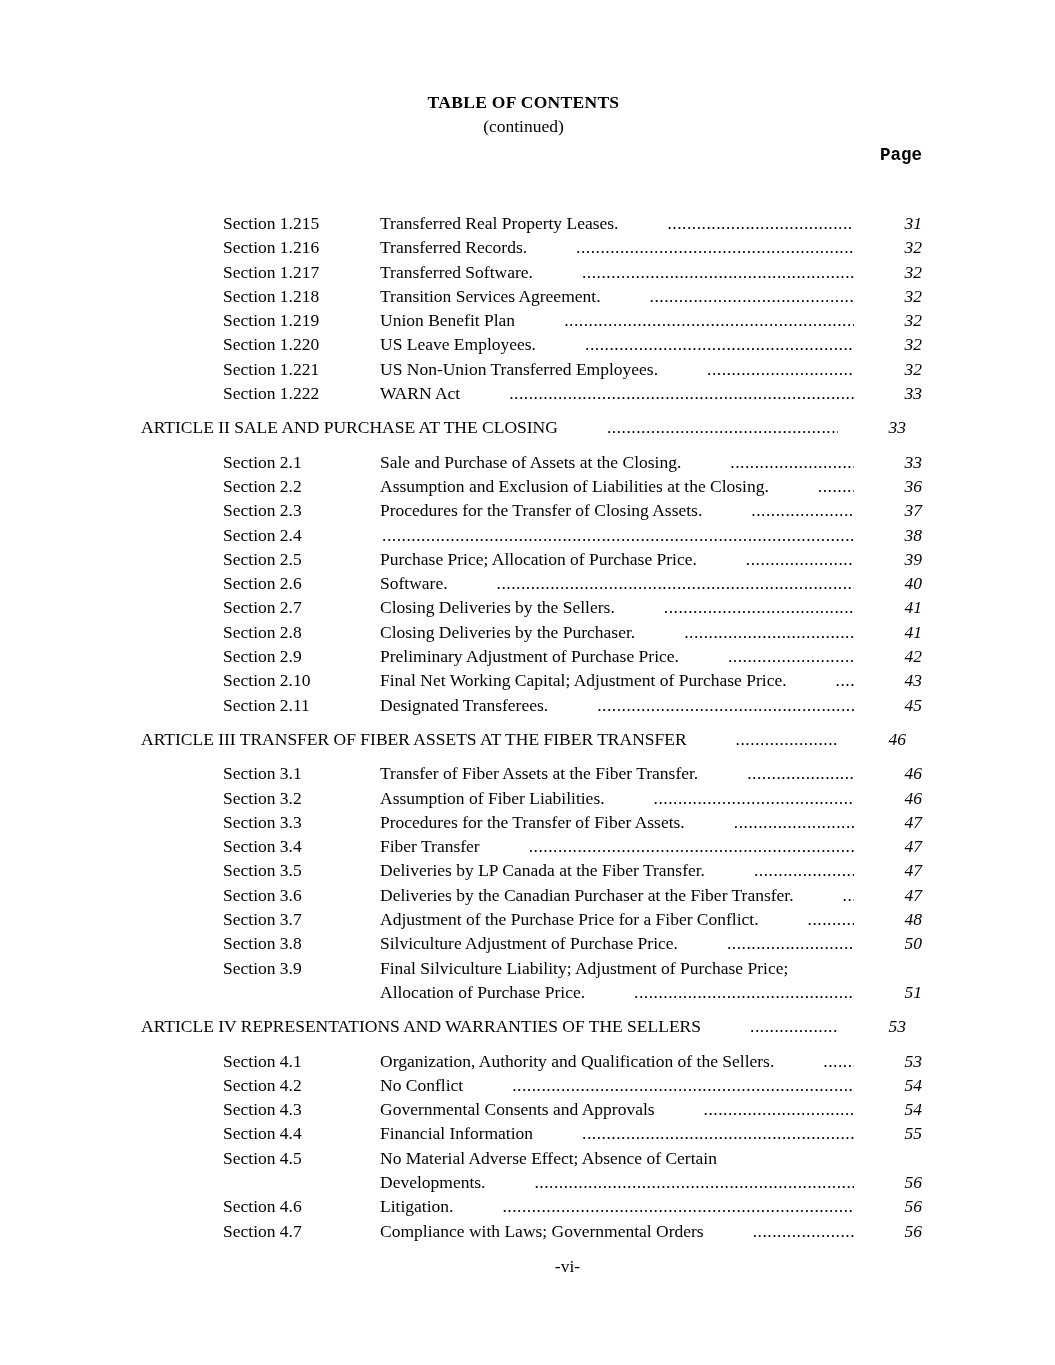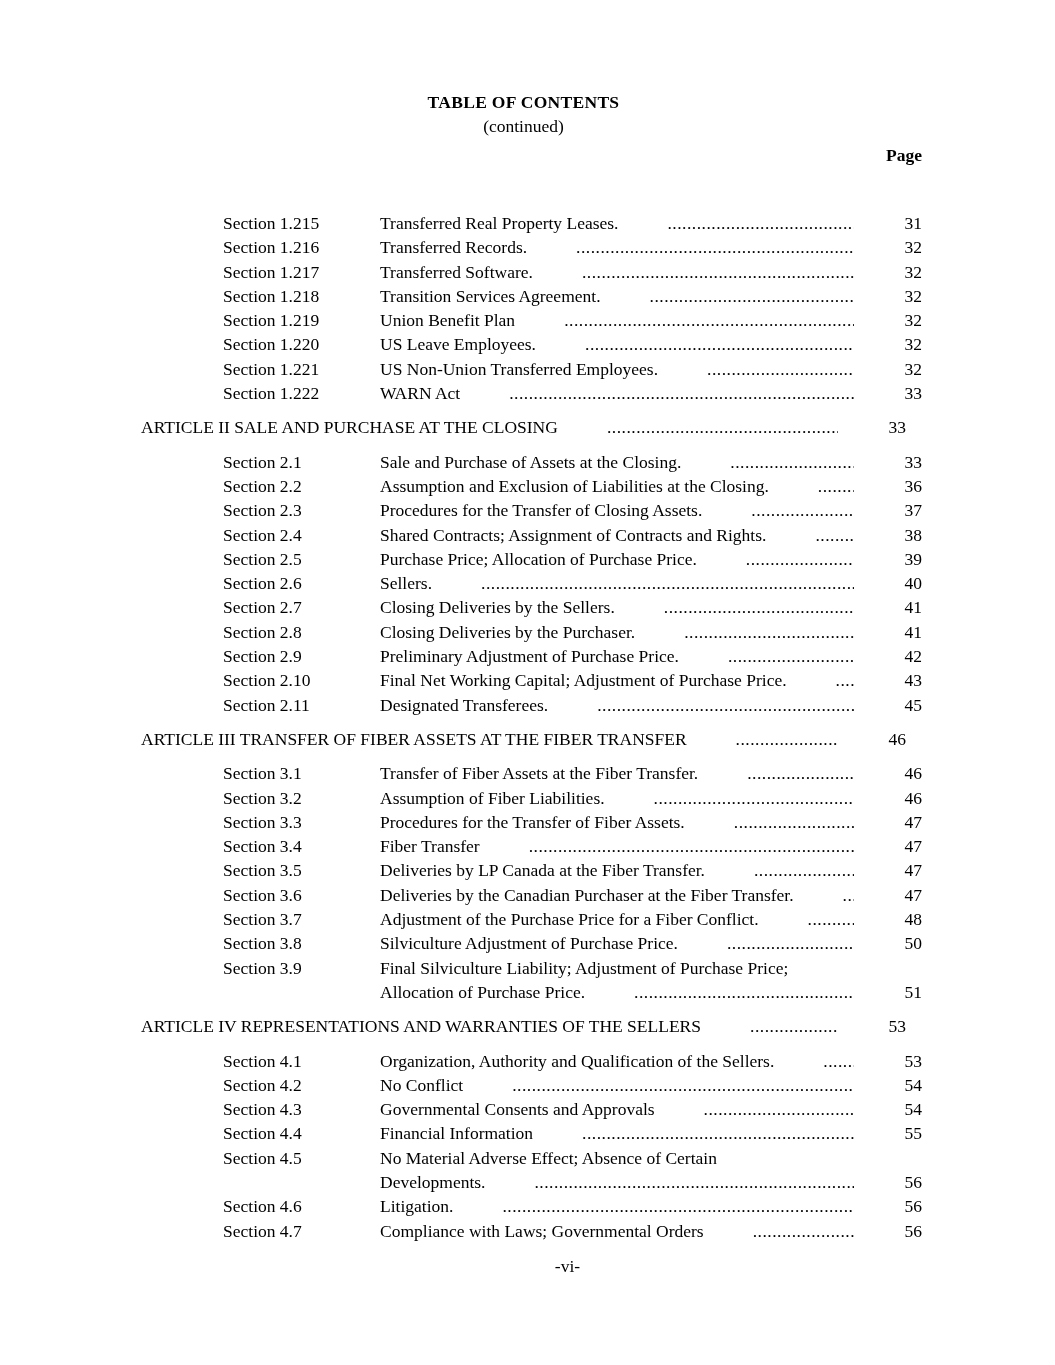--- a/index.html
+++ b/index.html
@@ -33,20 +33,21 @@
   }
   .doc-subtitle {
     text-align: center;
     line-height: 24px;
   }
   .page-col-label {
     text-align: right;
     font-weight: bold;
     line-height: 24px;
     margin-top: 5px;
+    font-family: Liberation Mono, monospace;
   }
   .toc {
     margin-top: 44px;
   }
   .row {
     display: flex;
     line-height: 24.3px;
     align-items: baseline;
   }
   .row .label {
@@ -74,20 +75,21 @@
     white-space: nowrap;
     padding-left: 2px;
   }
   .row .dots::after {
     content: "......................................................................................................................................................................................";
     letter-spacing: 0.5px;
   }
   .row .pagenum {
     margin-left: 4px;
     white-space: nowrap;
+    font-style: italic;
   }
   .doc-footer {
     position: absolute;
     left: 0;
     top: 1254px;
     width: 1055px;
     text-align: center;
     line-height: 24px;
     padding-left: 40px;
   }
@@ -195,37 +197,36 @@
         <span class="label">Section 2.3</span>
         <span class="entry">
           <span class="title">Procedures for the Transfer of Closing Assets.</span>
           <span class="dots"></span>
           <span class="pagenum">37</span>
         </span>
       </div>
       <div class="row section">
         <span class="label">Section 2.4</span>
         <span class="entry">
-          <span class="title">Shared Contracts; Assignment of Contracts and Rights.</span>
           <span class="dots"></span>
           <span class="pagenum">38</span>
         </span>
       </div>
       <div class="row section">
         <span class="label">Section 2.5</span>
         <span class="entry">
           <span class="title">Purchase Price; Allocation of Purchase Price.</span>
           <span class="dots"></span>
           <span class="pagenum">39</span>
         </span>
       </div>
       <div class="row section">
         <span class="label">Section 2.6</span>
         <span class="entry">
-          <span class="title">Sellers.</span>
+          <span class="title">Software.</span>
           <span class="dots"></span>
           <span class="pagenum">40</span>
         </span>
       </div>
       <div class="row section">
         <span class="label">Section 2.7</span>
         <span class="entry">
           <span class="title">Closing Deliveries by the Sellers.</span>
           <span class="dots"></span>
           <span class="pagenum">41</span>

